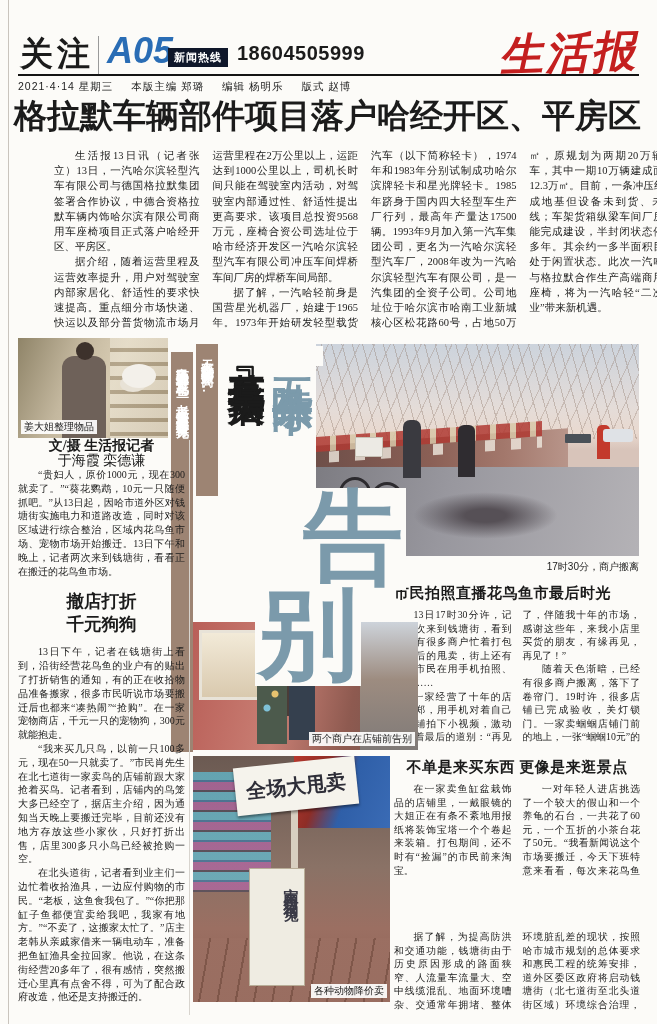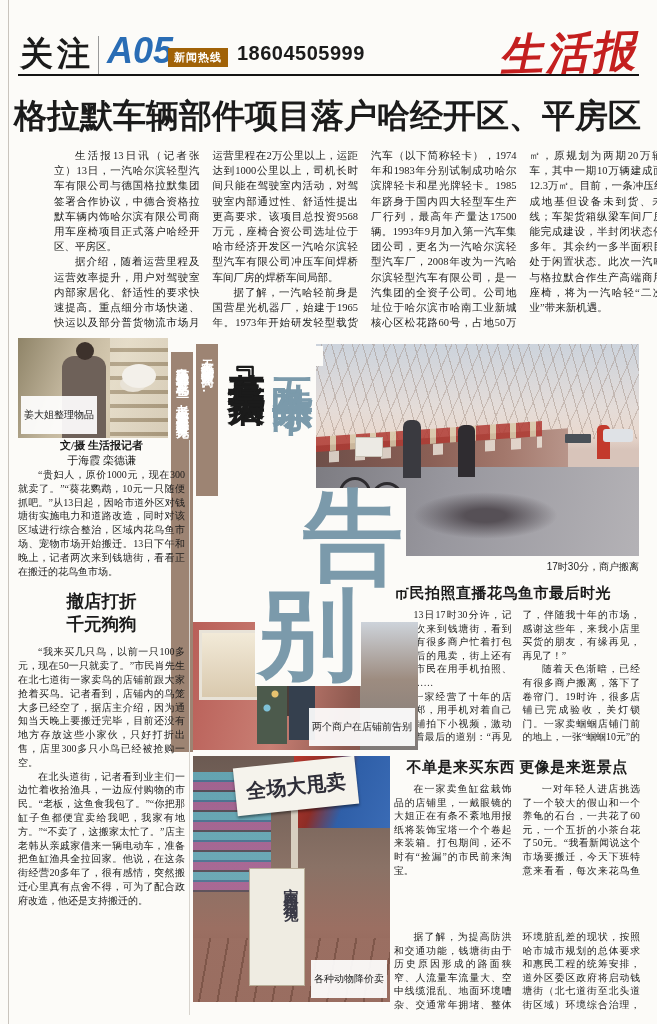--- a/index.html
+++ b/index.html
@@ -5,21 +5,21 @@
   html,body { margin:0; padding:0; background:#e8e6e2; }
   .page { position:relative; width:657px; height:1024px; margin:0 auto; background:#fcfbf8;
           overflow:hidden; color:#1b1b1b; font-family:"Liberation Serif","DejaVu Serif",serif; }
   .edge-left { position:absolute; left:8px; top:0; width:1px; height:1024px; background:#c9c4bd; }
 
   
   .focus { position:absolute; left:20px; top:32px; font-size:33px; font-weight:bold; letter-spacing:4px; }
   .hdr-div { position:absolute; left:98px; top:36px; width:1px; height:38px; background:#9a9a9a; }
   .pageno { position:absolute; left:107px; top:30px; font-family:"Liberation Sans","DejaVu Sans",sans-serif;
             font-size:36px; font-weight:900; color:#2a6db5; font-style:italic; }
-  .hotline-badge { position:absolute; left:168px; top:48px; background:#a16207; color:#fff;
+  .hotline-badge { position:absolute; left:168px; top:48px; background:#0f172a; color:#fff;
             font-size:11px; font-weight:bold; padding:2px 6px; letter-spacing:1px;
             font-family:"Liberation Sans","DejaVu Sans",sans-serif; }
   .hotline-num { position:absolute; left:237px; top:42px; font-size:20px; font-weight:bold;
             font-family:"Liberation Sans","DejaVu Sans",sans-serif; letter-spacing:0.5px; }
   .masthead { position:absolute; right:20px; top:24px; font-size:44px; color:#c41f1f; font-weight:bold;
             font-style:italic; letter-spacing:2px; transform:rotate(-2deg); }
   .rule1 { position:absolute; left:18px; top:74px; width:621px; height:2px; background:#141414; }
   .dateline { position:absolute; left:18px; top:80px; font-size:10.5px; letter-spacing:1px;
             font-family:"Liberation Sans","DejaVu Sans",sans-serif; }
   .dateline span { margin-right:14px; }
@@ -29,21 +29,21 @@
             font-family:"Liberation Sans","DejaVu Sans",sans-serif; font-weight:900; font-size:33px;
             letter-spacing:0; transform:scaleX(1.0); }
   .article1 { position:absolute; left:18px; top:148px; width:621px; height:188px;
             column-count:4; column-gap:13px; font-size:10.5px; line-height:15.2px;
             text-align:justify; overflow:hidden;margin-left:36px; }
   .article1 p { margin:0; text-indent:2em; }
 
   
   .photo { position:absolute; overflow:hidden; background:#b9ab97; }
   .cap { position:absolute; font-size:10px; line-height:14px; background:rgba(255,255,255,.92);
-         padding:12px 3px; white-space:nowrap; }
+         padding:0 3px; white-space:nowrap; }
 
   
   .photo1 { left:18px; top:338px; width:150px; height:100px; }
   .p1-bg { position:absolute; inset:0;
            background:linear-gradient(110deg,#8f8468 0%,#c3b79e 35%,#d9cdb4 60%,#b9a98d 100%); }
   .p1-shelf { position:absolute; right:0; top:0; width:58px; height:100px; opacity:.55;
            background:repeating-linear-gradient(#efe9da 0 10px,#97876c 10px 14px); }
   .p1-person { position:absolute; left:44px; top:18px; width:44px; height:82px; background:#6e6159;
            border-radius:12px 12px 0 0; }
   .p1-head { position:absolute; left:58px; top:4px; width:18px; height:18px; background:#3d322c; border-radius:50%; }
@@ -90,21 +90,21 @@
   .mp-box { position:absolute; left:12%; top:44%; width:26px; height:18px; background:#eceae4; border:1px solid #c8c2b6; }
   .mp-wheel { position:absolute; width:26px; height:26px; border:3px solid #2c2a2e; border-radius:50%; background:transparent; }
   .mp-w1 { left:7%; bottom:22%; } .mp-w2 { left:17%; bottom:20%; }
   .mp-car { position:absolute; right:2%; top:40%; width:30px; height:13px; background:#dfe2e6;
            border-radius:3px; box-shadow:-40px 3px 0 -2px #4a5158; }
   .main-cap { position:absolute; left:316px; top:560px; width:323px; text-align:right; font-size:10px;
            font-family:"Liberation Sans","DejaVu Sans",sans-serif; }
 
   
   .leftcol { position:absolute; left:18px; top:438px; width:167px; height:580px; overflow:hidden; }
-  .credit { text-align:center; font-size:11px; line-height:15px; }
+  .credit { text-align:center; font-size:14px; line-height:15px; }
   .credit .b { font-weight:bold; }
   .leftcol p.body, .rsec-body p { margin:0; text-indent:2em; }
   .leftcol p.body { font-size:10px; line-height:13.8px; text-align:justify; }
   .intro { margin-top:6px; }
   .sec1title { text-align:center; font-size:17.5px; font-weight:900; line-height:23px; margin:12px 0 9px; }
   .divider-v { position:absolute; left:189px; top:440px; width:1px; height:575px; background:#d8d4ce; }
 
   
   .photo2 { left:193px; top:622px; width:225px; height:128px; z-index:1; }
   .p2-wall { position:absolute; inset:0; background:linear-gradient(100deg,#b95f58 0%,#c97f74 40%,#8e5a50 70%,#6d544c 100%); }
@@ -147,20 +147,26 @@
 <div class="page">
   <div class="edge-left"></div>
 
   <div class="focus">关注</div>
   <div class="hdr-div"></div>
   <div class="pageno">A05</div>
   <div class="hotline-badge">新闻热线</div>
   <div class="hotline-num">18604505999</div>
   <div class="masthead">生活报</div>
   <div class="rule1"></div>
+  <div class="dateline">
+    <span>2021·4·14 星期三</span>
+    <span>本版主编 郑璐</span>
+    <span>编辑 杨明乐</span>
+    <span>版式 赵博</span>
+  </div>
 
   <div class="headline1">格拉默车辆部件项目落户哈经开区、平房区</div>
   <div class="article1">
     <p>生活报13日讯（记者张立）13日，一汽哈尔滨轻型汽车有限公司与德国格拉默集团签署合作协议，中德合资格拉默车辆内饰哈尔滨有限公司商用车座椅项目正式落户哈经开区、平房区。</p>
     <p>据介绍，随着运营里程及运营效率提升，用户对驾驶室内部家居化、舒适性的要求快速提高。重点细分市场快递、快运以及部分普货物流市场月运营里程在2万公里以上，运距达到1000公里以上，司机长时间只能在驾驶室内活动，对驾驶室内部通过性、舒适性提出更高要求。该项目总投资9568万元，座椅合资公司选址位于哈市经济开发区一汽哈尔滨轻型汽车有限公司冲压车间焊桥车间厂房的焊桥车间局部。</p>
     <p>据了解，一汽哈轻前身是国营星光机器厂，始建于1965年。1973年开始研发轻型载货汽车（以下简称轻卡），1974年和1983年分别试制成功哈尔滨牌轻卡和星光牌轻卡。1985年跻身于国内四大轻型车生产厂行列，最高年产量达17500辆。1993年9月加入第一汽车集团公司，更名为一汽哈尔滨轻型汽车厂，2008年改为一汽哈尔滨轻型汽车有限公司，是一汽集团的全资子公司。公司地址位于哈尔滨市哈南工业新城核心区松花路60号，占地50万㎡，原规划为两期20万辆整车，其中一期10万辆建成面积12.3万㎡。目前，一条冲压线完成地基但设备未到货、未成线；车架货箱纵梁车间厂房未能完成建设，半封闭状态停工多年。其余约一多半面积目前处于闲置状态。此次一汽哈轻与格拉默合作生产高端商用车座椅，将为一汽哈轻“二次创业”带来新机遇。</p>
 
   </div>
 
   <div class="photo photo1">
@@ -200,20 +206,21 @@
   <div class="leftcol">
     <div class="credit">
       <span class="b">文/摄 生活报记者</span><br>
       <span>于海霞 栾德谦</span>
     </div>
     <p class="body intro">“贵妇人，原价1000元，现在300就卖了。”“葵花鹦鹉，10元一只随便抓吧。”从13日起，因哈市道外区对钱塘街实施电力和道路改造，同时对该区域进行综合整治，区域内花鸟鱼市场、宠物市场开始搬迁。13日下午和晚上，记者两次来到钱塘街，看看正在搬迁的花鸟鱼市场。</p>
     <div class="sec1title">
       <div>撤店打折</div>
       <div>千元狗狗</div>
     </div>
+    <p class="body">13日下午，记者在钱塘街上看到，沿街经营花鸟鱼的业户有的贴出了打折销售的通知，有的正在收拾物品准备搬家，很多市民听说市场要搬迁后也都来“凑热闹”“抢购”。在一家宠物商店，千元一只的宠物狗，300元就能抱走。</p>
     <p class="body">“我来买几只鸟，以前一只100多元，现在50一只就卖了。”市民肖先生在北七道街一家卖鸟的店铺前跟大家抢着买鸟。记者看到，店铺内的鸟笼大多已经空了，据店主介绍，因为通知当天晚上要搬迁完毕，目前还没有地方存放这些小家伙，只好打折出售，店里300多只小鸟已经被抢购一空。</p>
     <p class="body">在北头道街，记者看到业主们一边忙着收拾渔具，一边应付购物的市民。“老板，这鱼食我包了。”“你把那缸子鱼都便宜卖给我吧，我家有地方。”“不卖了，这搬家太忙了。”店主老韩从亲戚家借来一辆电动车，准备把鱼缸渔具全拉回家。他说，在这条街经营20多年了，很有感情，突然搬迁心里真有点舍不得，可为了配合政府改造，他还是支持搬迁的。</p>
   </div>
   <div class="divider-v"></div>
 
   <div class="photo photo2">
     <div class="p2-wall"></div>
     <div class="p2-window"></div>
     <div class="p2-door"></div>
     <div class="p2-figB"></div>

